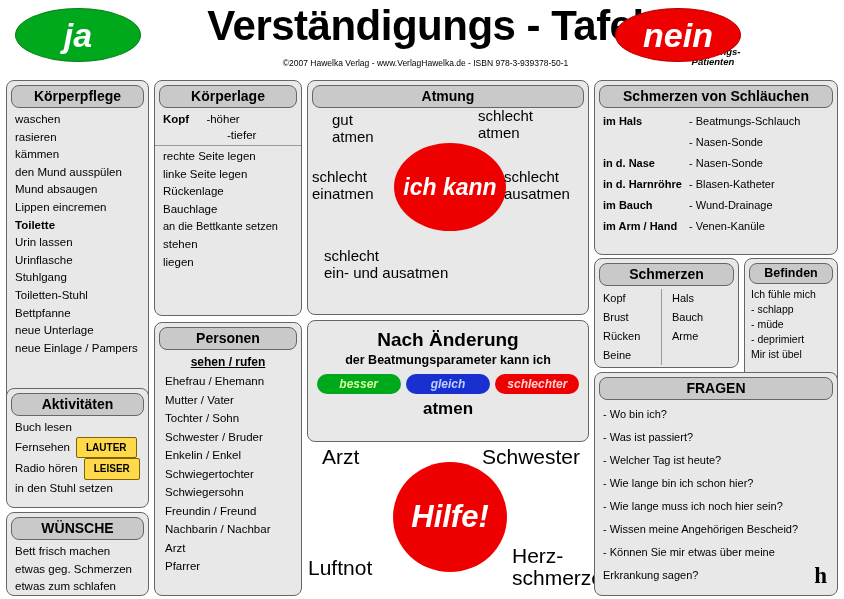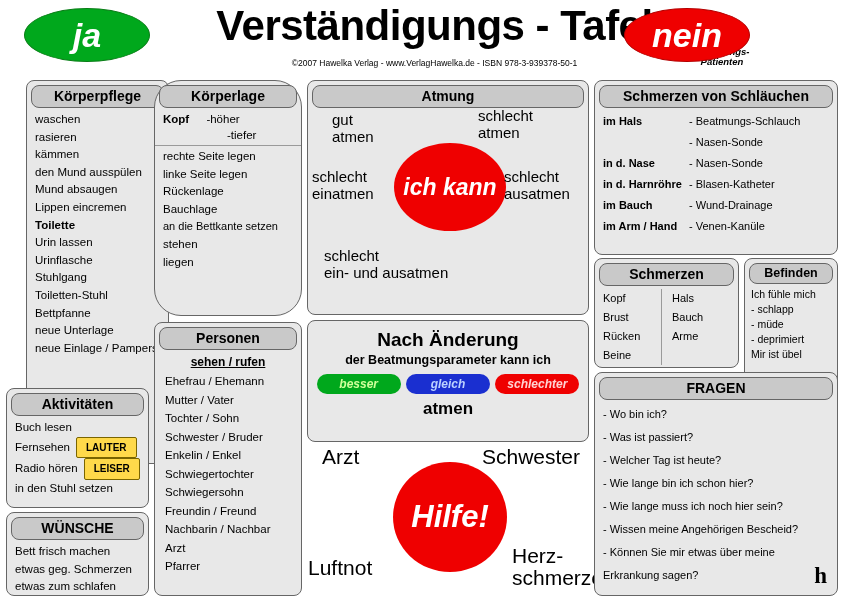--- a/index.html
+++ b/index.html
@@ -5,21 +5,21 @@
   html,body{margin:0;padding:0;}
   body{
     width:844px;height:599px;
     background:#ffffff;
     font-family:"Liberation Sans", sans-serif;
     overflow:hidden;
   }
   .page{position:relative;width:844px;height:599px;background:#fff;}
 
   
-  .header{position:absolute;left:12px;top:0;width:748px;height:76px;}
+  .header{position:absolute;left:3px;top:0;width:748px;height:76px;}
   .ja-badge{
     position:absolute;left:12px;top:8px;width:124px;height:52px;
     background:#00a81c;border-radius:50%;
     display:flex;align-items:center;justify-content:center;
     color:#fff;font-size:34px;font-weight:bold;font-style:italic;
     border:1px solid #0a7d17;
   }
   .nein-badge{
     position:absolute;right:10px;top:8px;width:124px;height:52px;
     background:#ef0000;border-radius:50%;
@@ -50,31 +50,31 @@
     background:#c9c9c9;border:1px solid #666;border-radius:8px;
     text-align:center;font-weight:bold;font-size:14px;
     margin:4px 4px 3px 4px;padding:2px 0 3px 0;
   }
   .lst{list-style:none;margin:0;padding:0 8px;}
   .lst li{font-size:11.5px;line-height:17.6px;color:#000;white-space:nowrap;}
   .lst li.bold{font-weight:bold;}
   .sep{border-top:1px solid #9a9a9a;margin:2px 0;}
 
   
-  #koerperpflege{left:6px;top:80px;width:143px;height:384px;margin-left:20px;}
+  #koerperpflege{left:6px;top:80px;width:143px;height:384px;}
   #aktivitaeten{left:6px;top:388px;width:143px;height:120px;}
   #wuensche{left:6px;top:512px;width:143px;height:84px;}
   .btn-lauter,.btn-leiser{
     display:inline-block;background:#ffd94a;border:1px solid #7a6500;
     border-radius:2px;font-size:10px;font-weight:bold;
     padding:1px 9px;margin-left:6px;vertical-align:middle;
   }
 
   
-  #koerperlage{left:154px;top:80px;width:148px;height:236px;border-radius:27px;}
+  #koerperlage{left:154px;top:80px;width:148px;height:236px;}
   #personen{left:154px;top:322px;width:148px;height:274px;}
   .kopf-row{font-size:11.5px;line-height:16px;padding:0 8px;}
   .kopf-row b{font-weight:bold;}
   .und-head{
     text-align:center;font-size:12px;font-weight:bold;
     text-decoration:underline;padding:2px 0 3px 0;
   }
   .pers-list{list-style:none;margin:0;padding:0 10px;}
   .pers-list li{font-size:11.5px;line-height:18.5px;}
 

